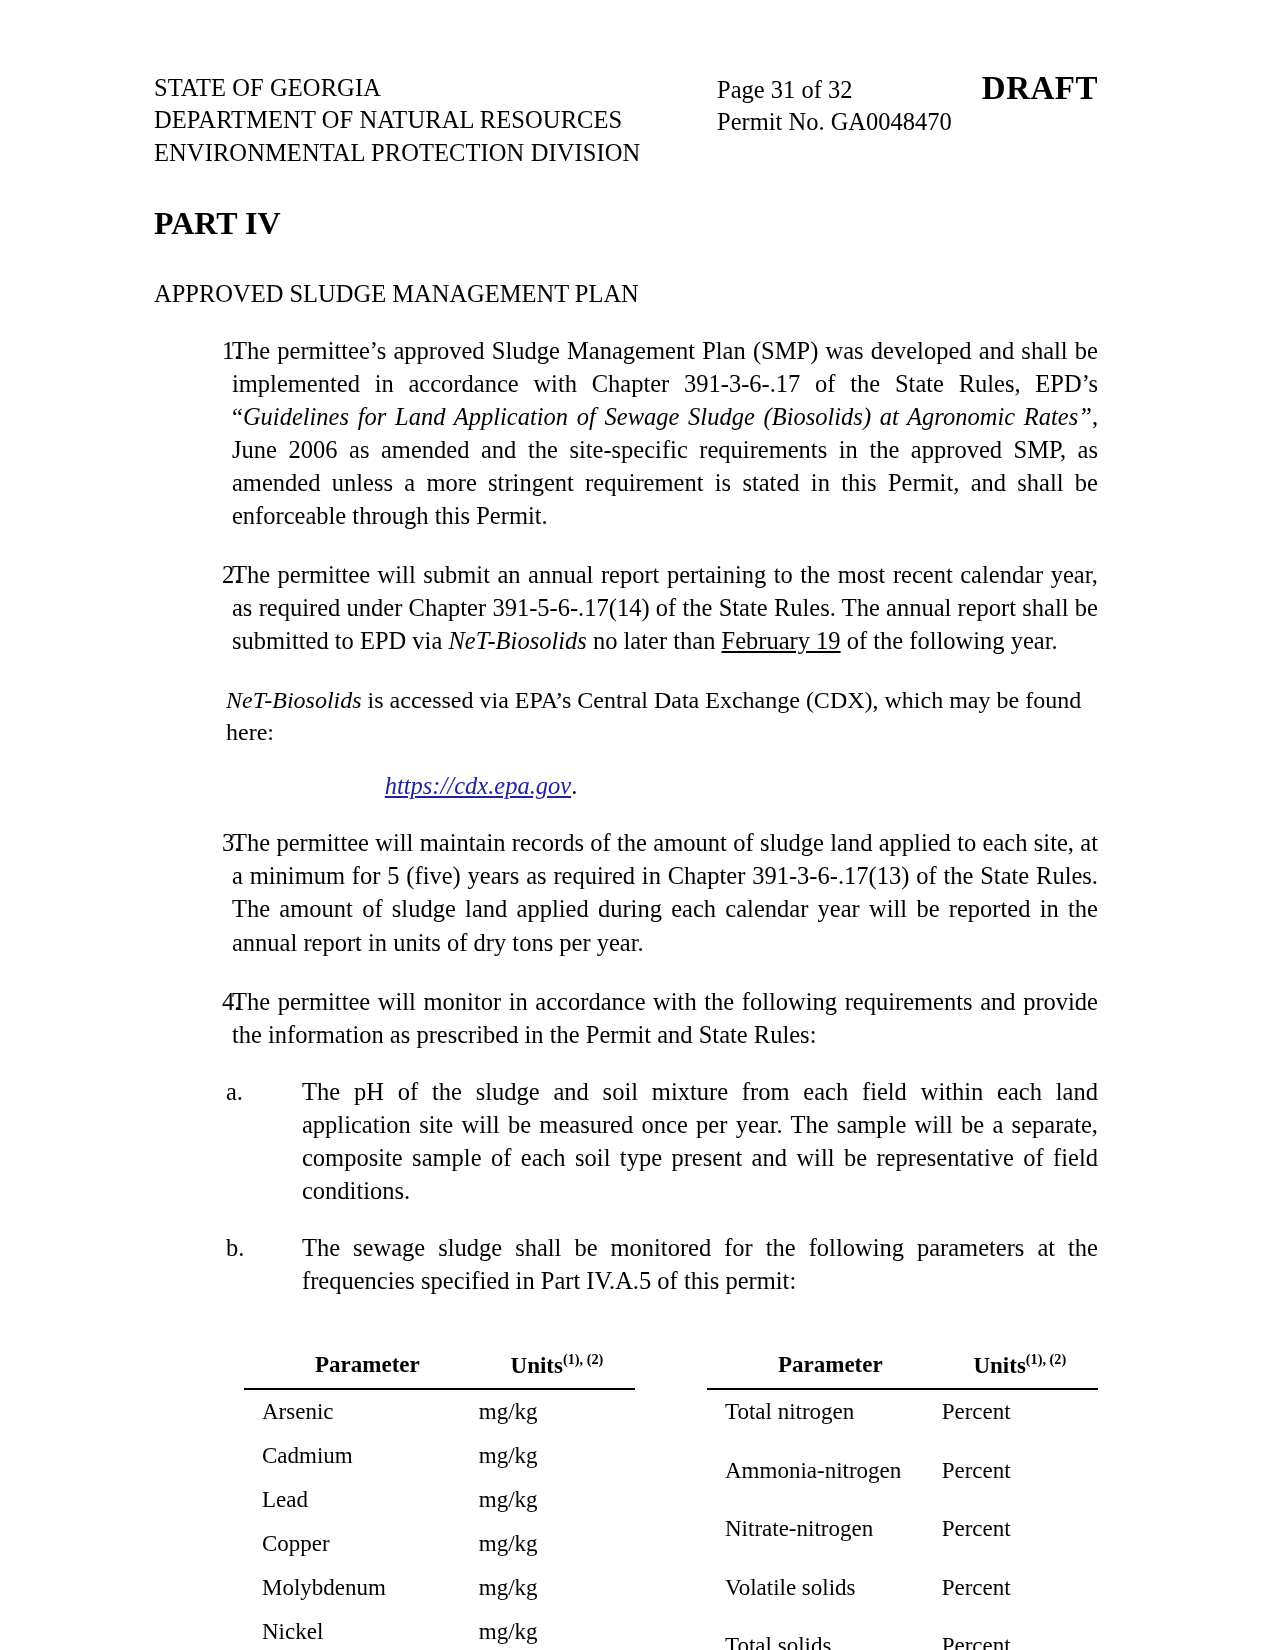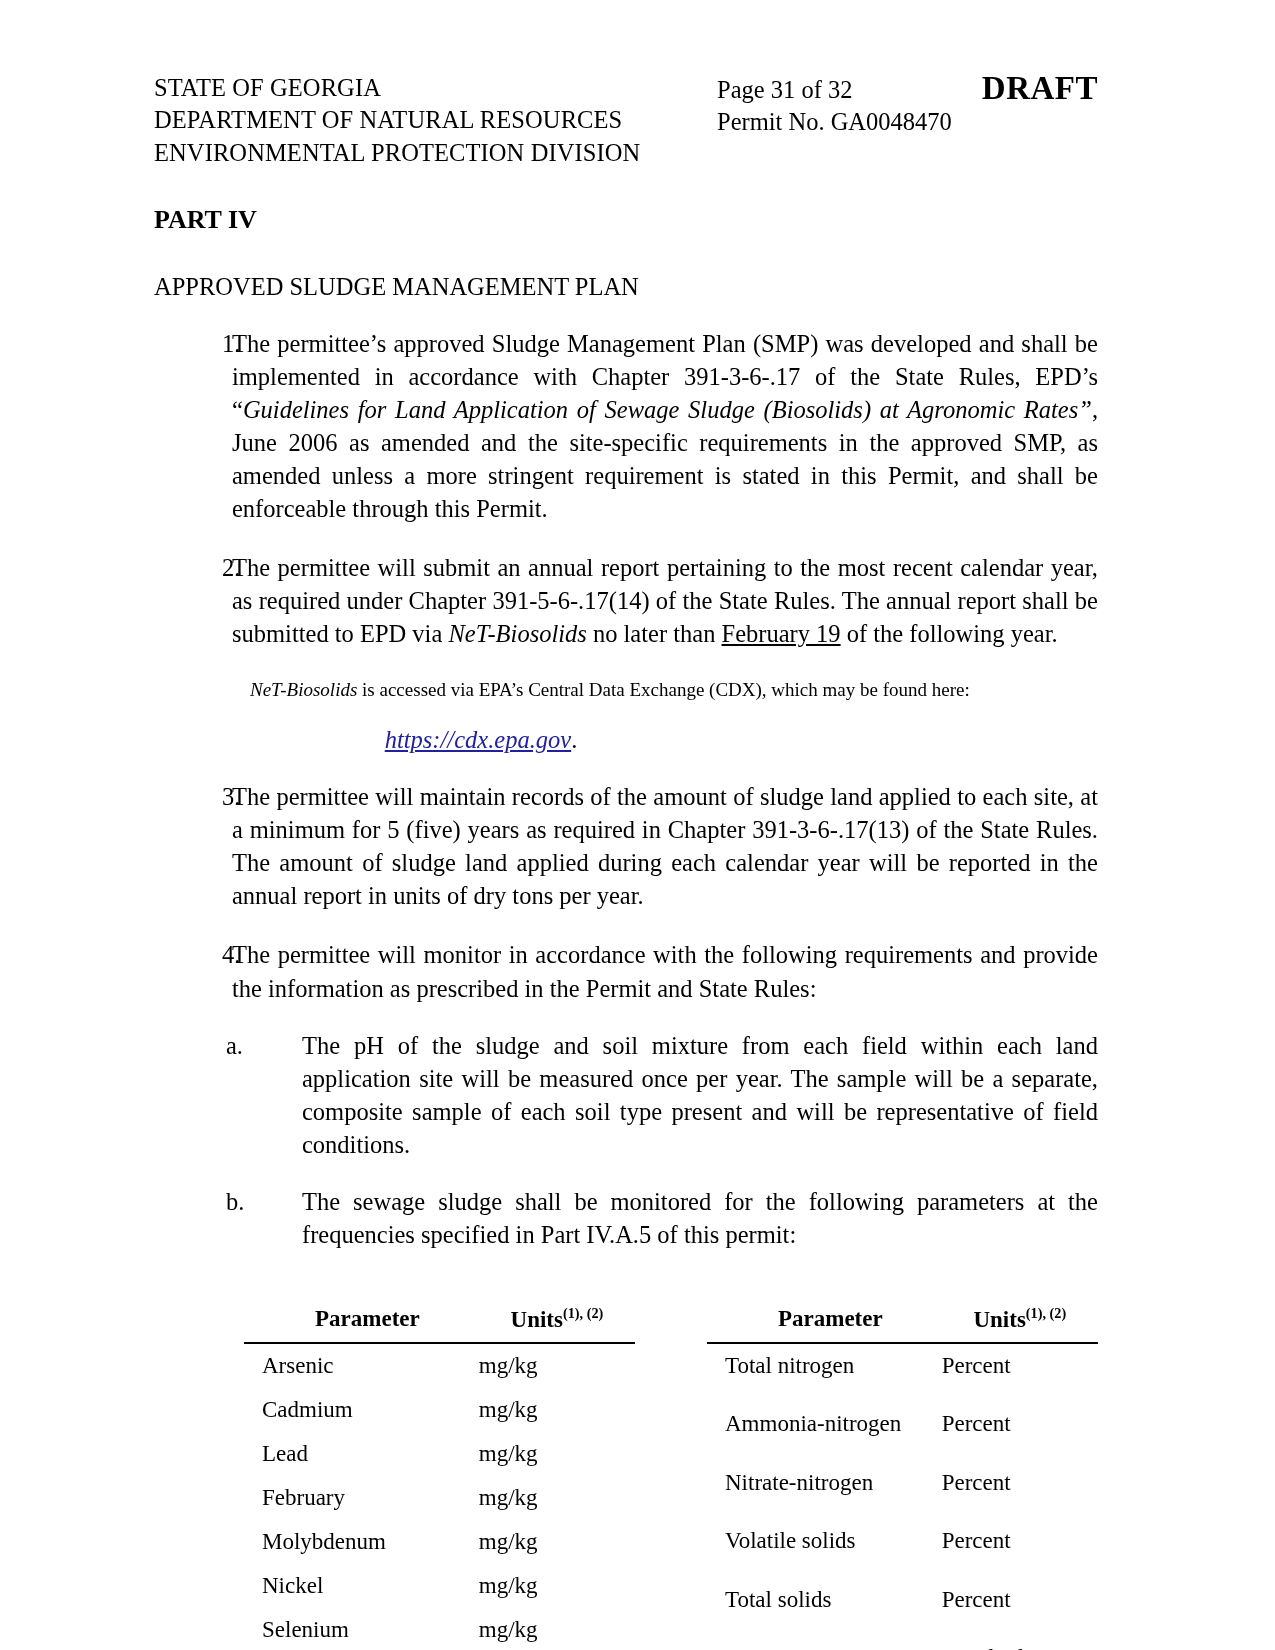--- a/index.html
+++ b/index.html
@@ -50,21 +50,21 @@
     font-size: 33px;
     font-weight: bold;
     letter-spacing: 0.5px;
     line-height: 1.0;
     margin-top: -2px;
   }
 
   
   .part-label {
     margin-top: 36px;
-    font-size: 26px;
+    font-size: 32px;
     font-weight: bold;
   }
   .section-title {
     margin-top: 38px;
     font-size: 24.5px;
   }
 
   .numbered-item {
     display: flex;
     margin-top: 26px;
@@ -87,22 +87,22 @@
     margin-top: 24px;
     padding-left: 72px;
   }
   .numbered-item.lettered .marker {
     width: 76px;
     flex: 0 0 76px;
     padding-left: 0;
   }
   .cont-para {
     margin-top: 26px;
-    margin-left: 96px;
-    font-size: 19px;
+    margin-left: 72px;
+    font-size: 24px;
     line-height: 1.35;
     text-align: left;
   }
   .url-line {
     margin-top: 24px;
     text-align: center;
     font-size: 24.5px;
     padding-right: 290px;
   }
   .url-link {
@@ -221,21 +221,21 @@
           </tr>
         <tr>
             <td class="col-param">Cadmium</td>
             <td class="col-units">mg/kg</td>
           </tr>
         <tr>
             <td class="col-param">Lead</td>
             <td class="col-units">mg/kg</td>
           </tr>
         <tr>
-            <td class="col-param">February</td>
+            <td class="col-param">Copper</td>
             <td class="col-units">mg/kg</td>
           </tr>
         <tr>
             <td class="col-param">Molybdenum</td>
             <td class="col-units">mg/kg</td>
           </tr>
         <tr>
             <td class="col-param">Nickel</td>
             <td class="col-units">mg/kg</td>
           </tr>

